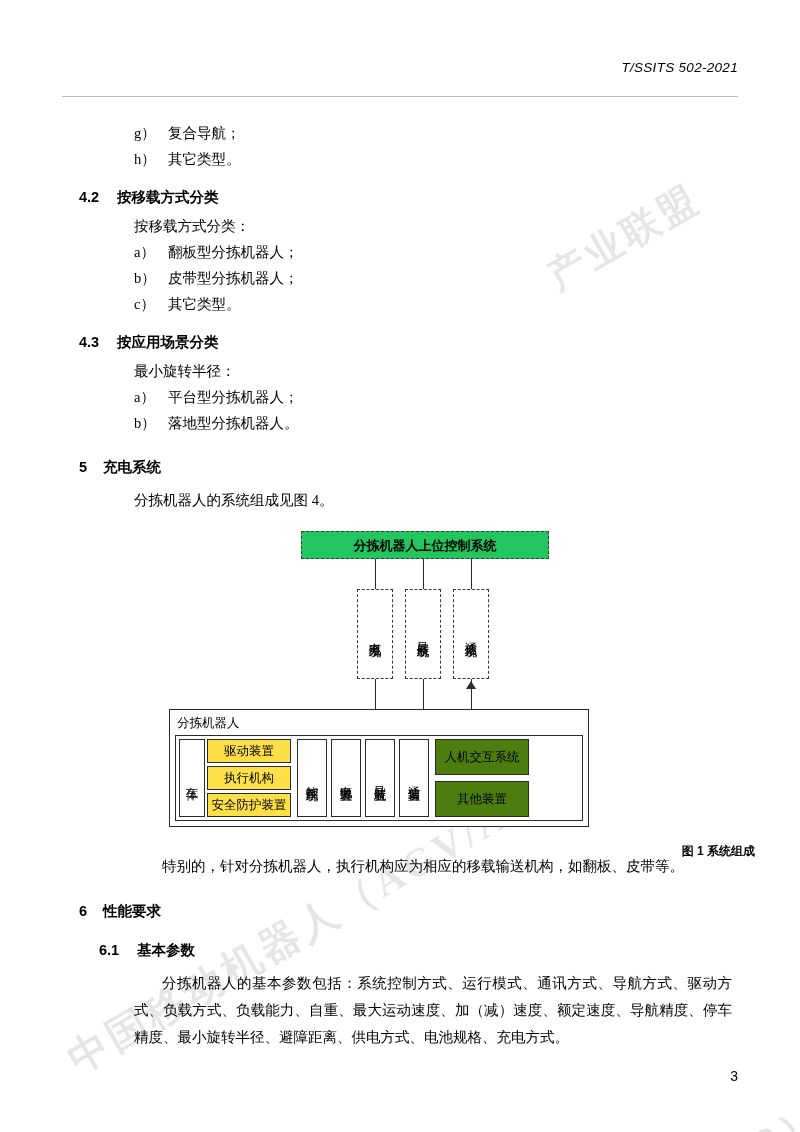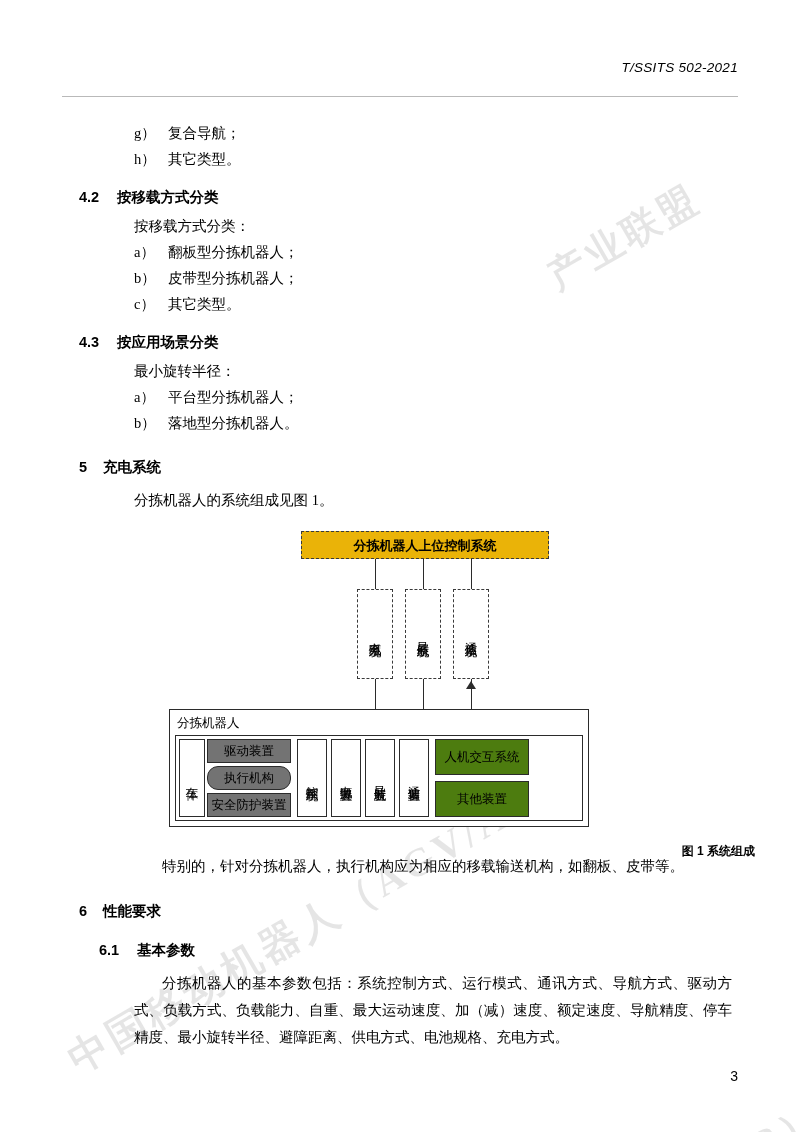--- a/index.html
+++ b/index.html
@@ -102,21 +102,21 @@
     justify-content: center;
     text-align: center;
     line-height: 15px;
   }
   .top-box {
     left: 222px;
     top: 0px;
     width: 248px;
     height: 28px;
     border: 1.4px dashed #3a3a3a;
-    background: #eab308;
+    background: #22c55e;
     font-weight: bold;
     font-size: 13px;
   }
   .vert {
     writing-mode: vertical-rl;
     text-orientation: upright;
     letter-spacing: 1px;
     line-height: 18px;
   }
   .mid-box {
@@ -162,24 +162,24 @@
     width: 26px;
     height: 78px;
     border: 1.2px solid #2b2b2b;
     background: #fff;
   }
   .stack-cell {
     left: 128px;
     width: 84px;
     height: 24px;
     border: 1.2px solid #2b2b2b;
-    background: #737373;
+    background: #fde047;
   }
   .stack1 { top: 208px; }
-  .stack2 { top: 235px; border-radius: 11px; }
+  .stack2 { top: 235px; }
   .stack3 { top: 262px; }
 
   .tall-cell {
     top: 208px;
     width: 30px;
     height: 78px;
     border: 1.2px solid #2b2b2b;
     background: #fff;
   }
   .tc1 { left: 218px; }
@@ -288,21 +288,21 @@
     <div class="list-line">
       <span class="marker">a）</span><span>平台型分拣机器人；</span>
     </div>
     <div class="list-line">
       <span class="marker">b）</span><span>落地型分拣机器人。</span>
     </div>
 
     <div class="sec-head lvl1" style="margin-top:22px;">
       <span class="num">5</span><span>充电系统</span>
     </div>
-    <div class="para" style="margin-top:10px;">分拣机器人的系统组成见图 1。</div>
+    <div class="para" style="margin-top:10px;">分拣机器人的系统组成见图 4。</div>
 
     <div class="diagram">
 
       <div class="wm wm3">中国移动机器人（AGV/AMR）</div>
 
       <div class="line" style="left:296px; top:28px; width:1.4px; height:30px;"></div>
       <div class="line" style="left:344px; top:28px; width:1.4px; height:30px;"></div>
       <div class="line" style="left:392px; top:28px; width:1.4px; height:30px;"></div>
 
       <div class="line" style="left:296px; top:148px; width:1.4px; height:56px;"></div>

